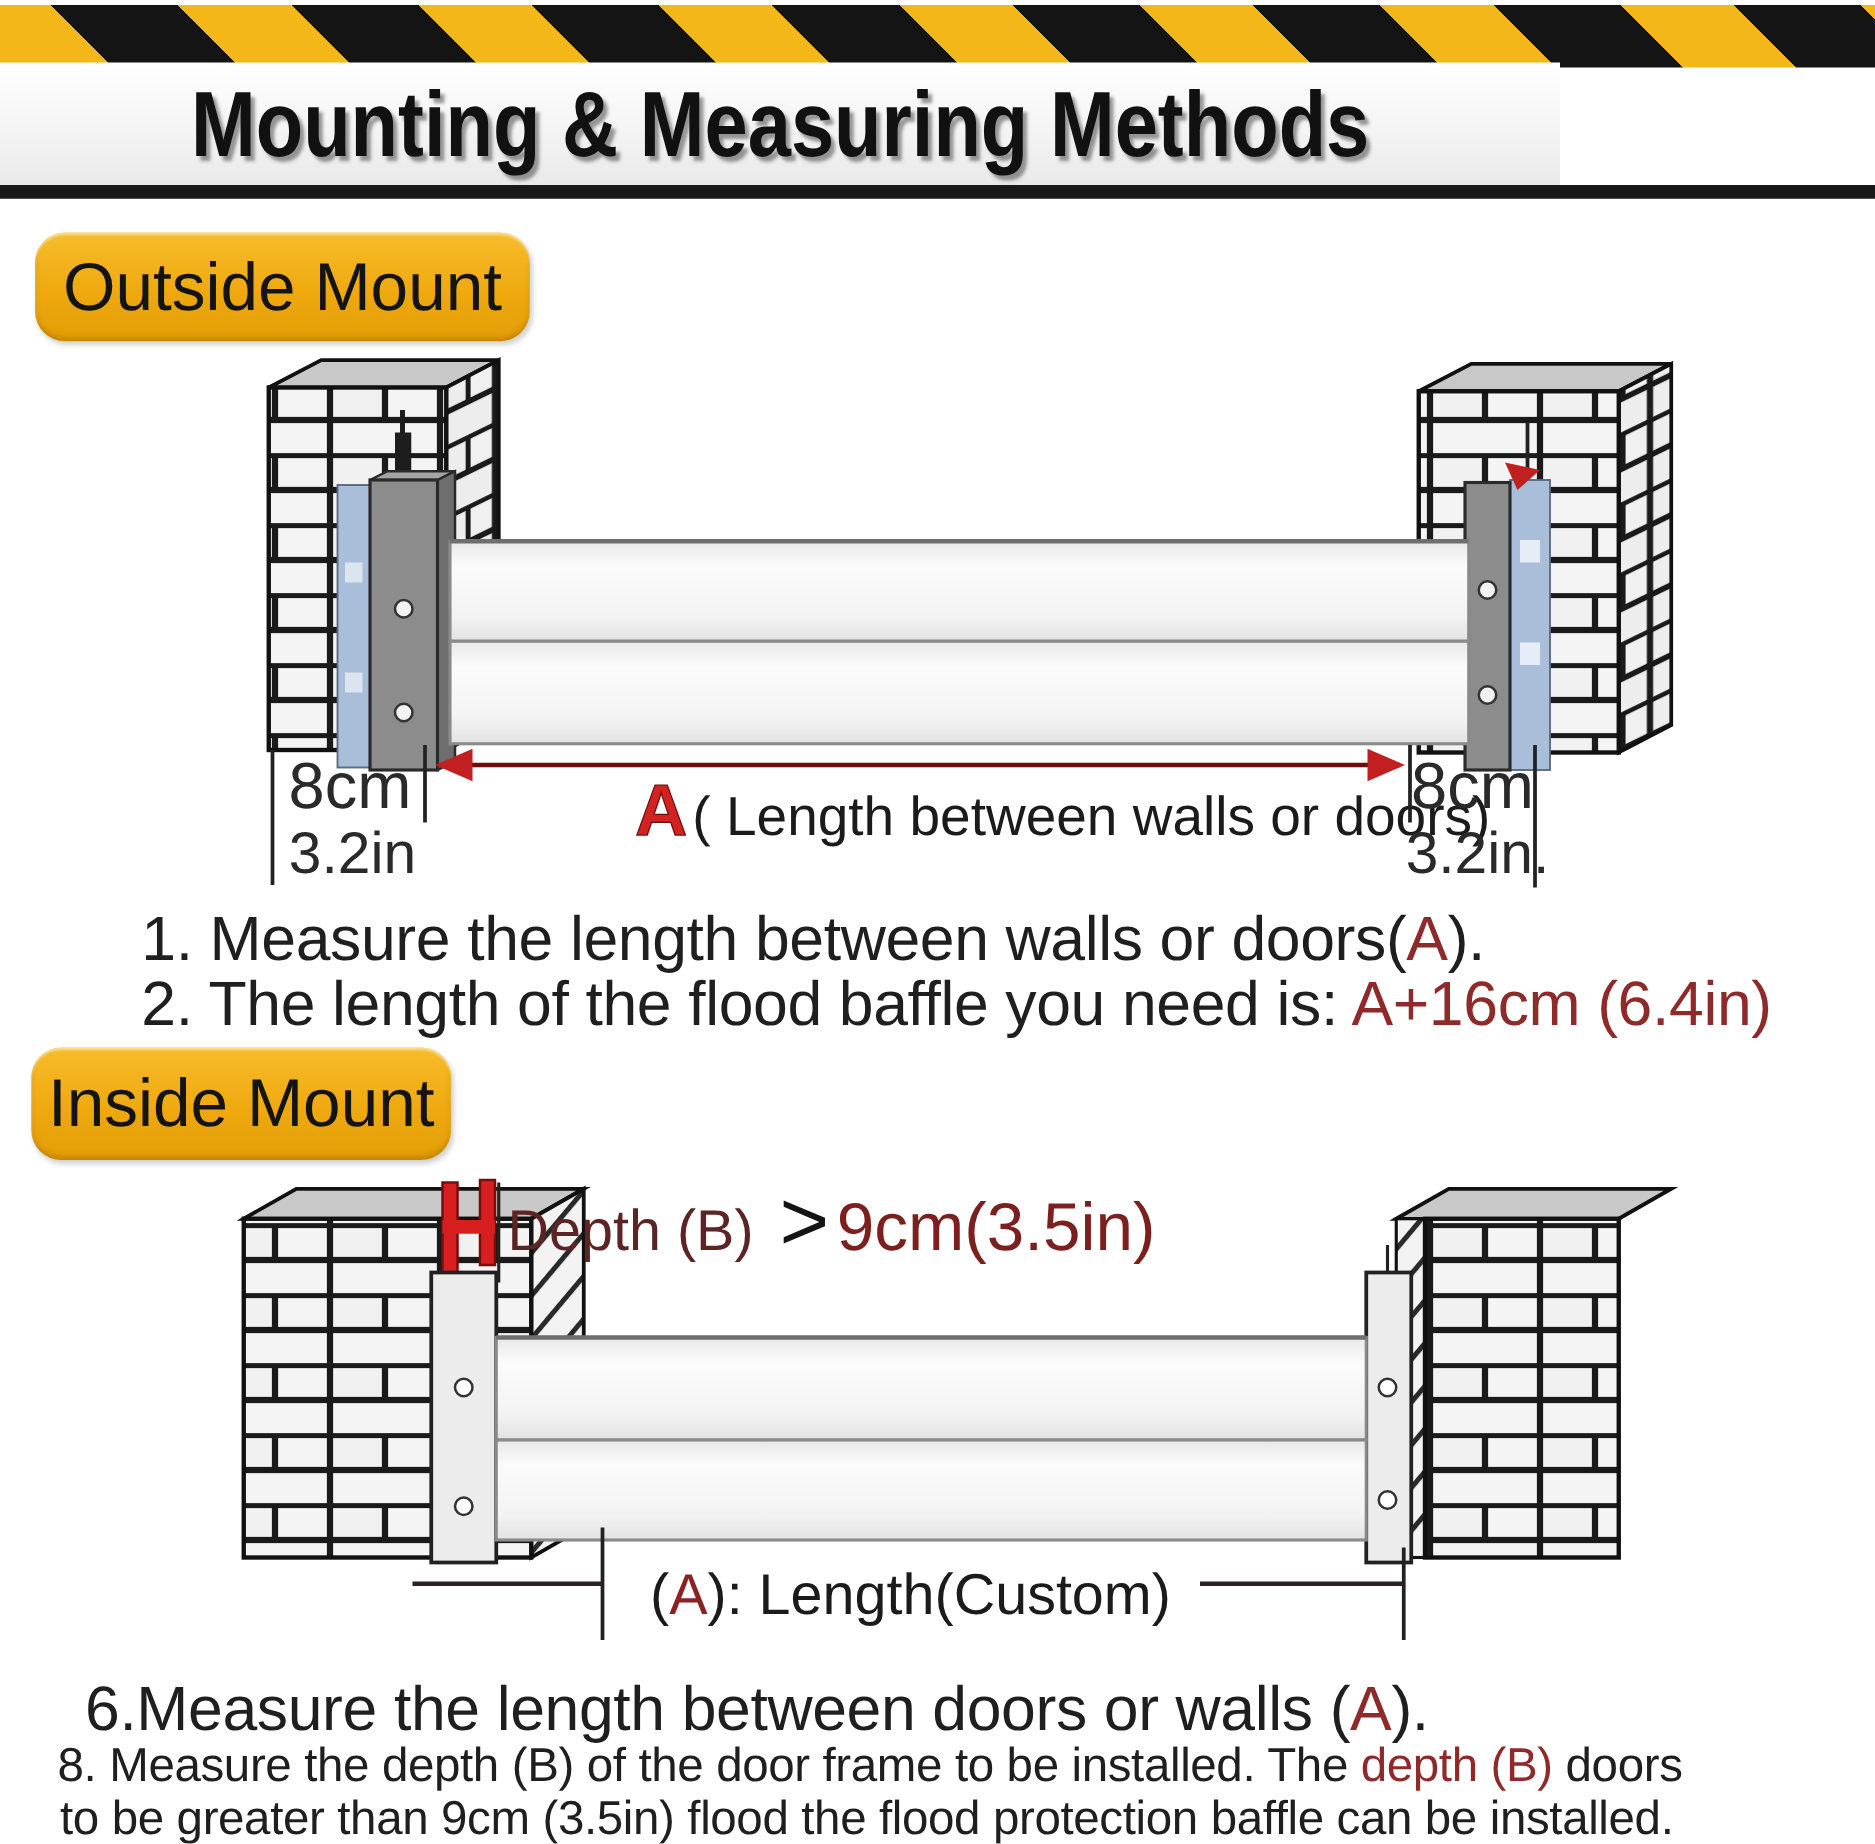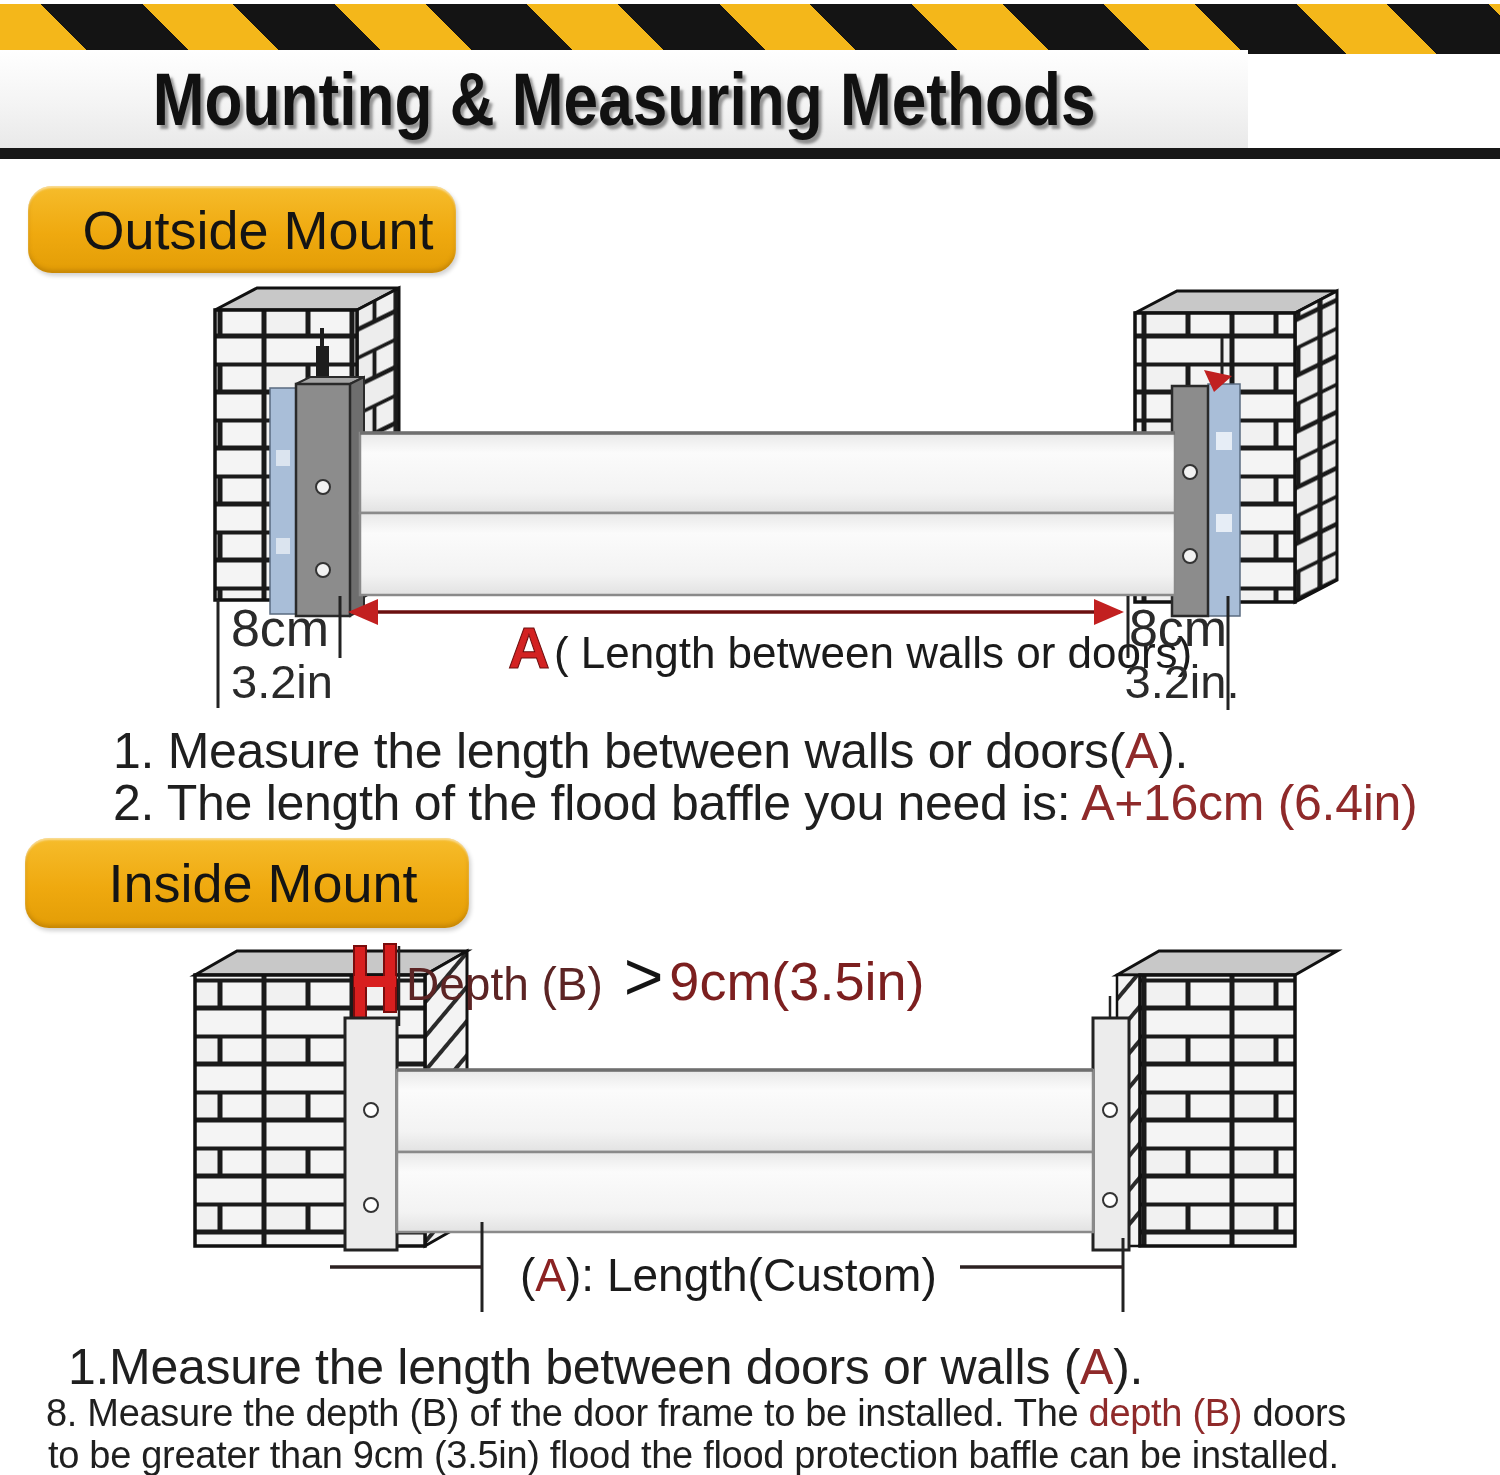--- a/index.html
+++ b/index.html
@@ -15,23 +15,23 @@
     display:flex;align-items:center;justify-content:center;}
   .page-title{font-size:74px;font-weight:700;color:#111;letter-spacing:0px;
     transform:scaleX(0.84);transform-origin:center;white-space:nowrap;
     text-shadow:4px 4px 3px rgba(70,70,70,.55);}
   .titlebar{position:absolute;left:0;top:148px;width:1500px;height:11px;background:#181818;}
 
   
   .badge{position:absolute;border-radius:24px;display:flex;align-items:center;justify-content:center;
     background:linear-gradient(180deg,#f6bc2b 0%,#efa90f 55%,#e39d06 100%);
     box-shadow:inset 0 2px 2px rgba(255,255,255,.5), inset 0 -3px 4px rgba(140,90,0,.35), 2px 3px 4px rgba(0,0,0,.18);
-    color:#141414;font-size:54px;padding-left:32px;}
+    color:#141414;font-size:54px;}
   .badge.outside{left:28px;top:186px;width:396px;height:87px;}
-  .badge.inside{left:25px;top:838px;width:412px;height:90px;}
+  .badge.inside{left:25px;top:838px;width:336px;height:90px;}
 
   
   svg{position:absolute;left:0;display:block;}
   #outside-diagram{top:278px;width:1500px;height:434px;}
   #inside-diagram{top:930px;width:1500px;height:390px;}
   svg text{font-family:"Liberation Sans", sans-serif;}
   .mlabel{font-size:52px;fill:#2a2a2a;}
   .mlabel2{font-size:47px;fill:#2a2a2a;}
   .span-a{font-size:58px;font-weight:700;fill:#d32222;stroke:#6b0d0d;stroke-width:1px;}
   .span-rest{font-size:44px;fill:#1b1b1b;}
@@ -217,17 +217,17 @@
 
     <g>
       <line x1="482" y1="1222" x2="482" y2="1312" stroke="#222" stroke-width="3"></line>
       <line x1="1123" y1="1238" x2="1123" y2="1312" stroke="#222" stroke-width="3"></line>
       <line x1="330" y1="1267" x2="482" y2="1267" stroke="#2c2222" stroke-width="3.5"></line>
       <line x1="960" y1="1267" x2="1123" y2="1267" stroke="#2c2222" stroke-width="3.5"></line>
       <text class="len" x="520" y="1291"><tspan>(</tspan><tspan class="len-a">A</tspan><tspan>): Length(Custom)</tspan></text>
     </g>
   </svg>
 
-  <div class="step b1"><span>1.Measure the length between doors or walls (</span><span class="red">A</span><span>).</span></div>
+  <div class="step b1"><span>6.Measure the length between doors or walls (</span><span class="red">A</span><span>).</span></div>
   <div class="step b2"><span>8. Measure the depth (B) of the door frame to be installed. The </span><span class="red">depth (B)</span><span> doors</span></div>
   <div class="step b3"><span>to be greater than 9cm (3.5in) flood the flood protection baffle can be installed.</span><span class="red"></span><span></span></div>
 
 </div>
 
 </body></html>

